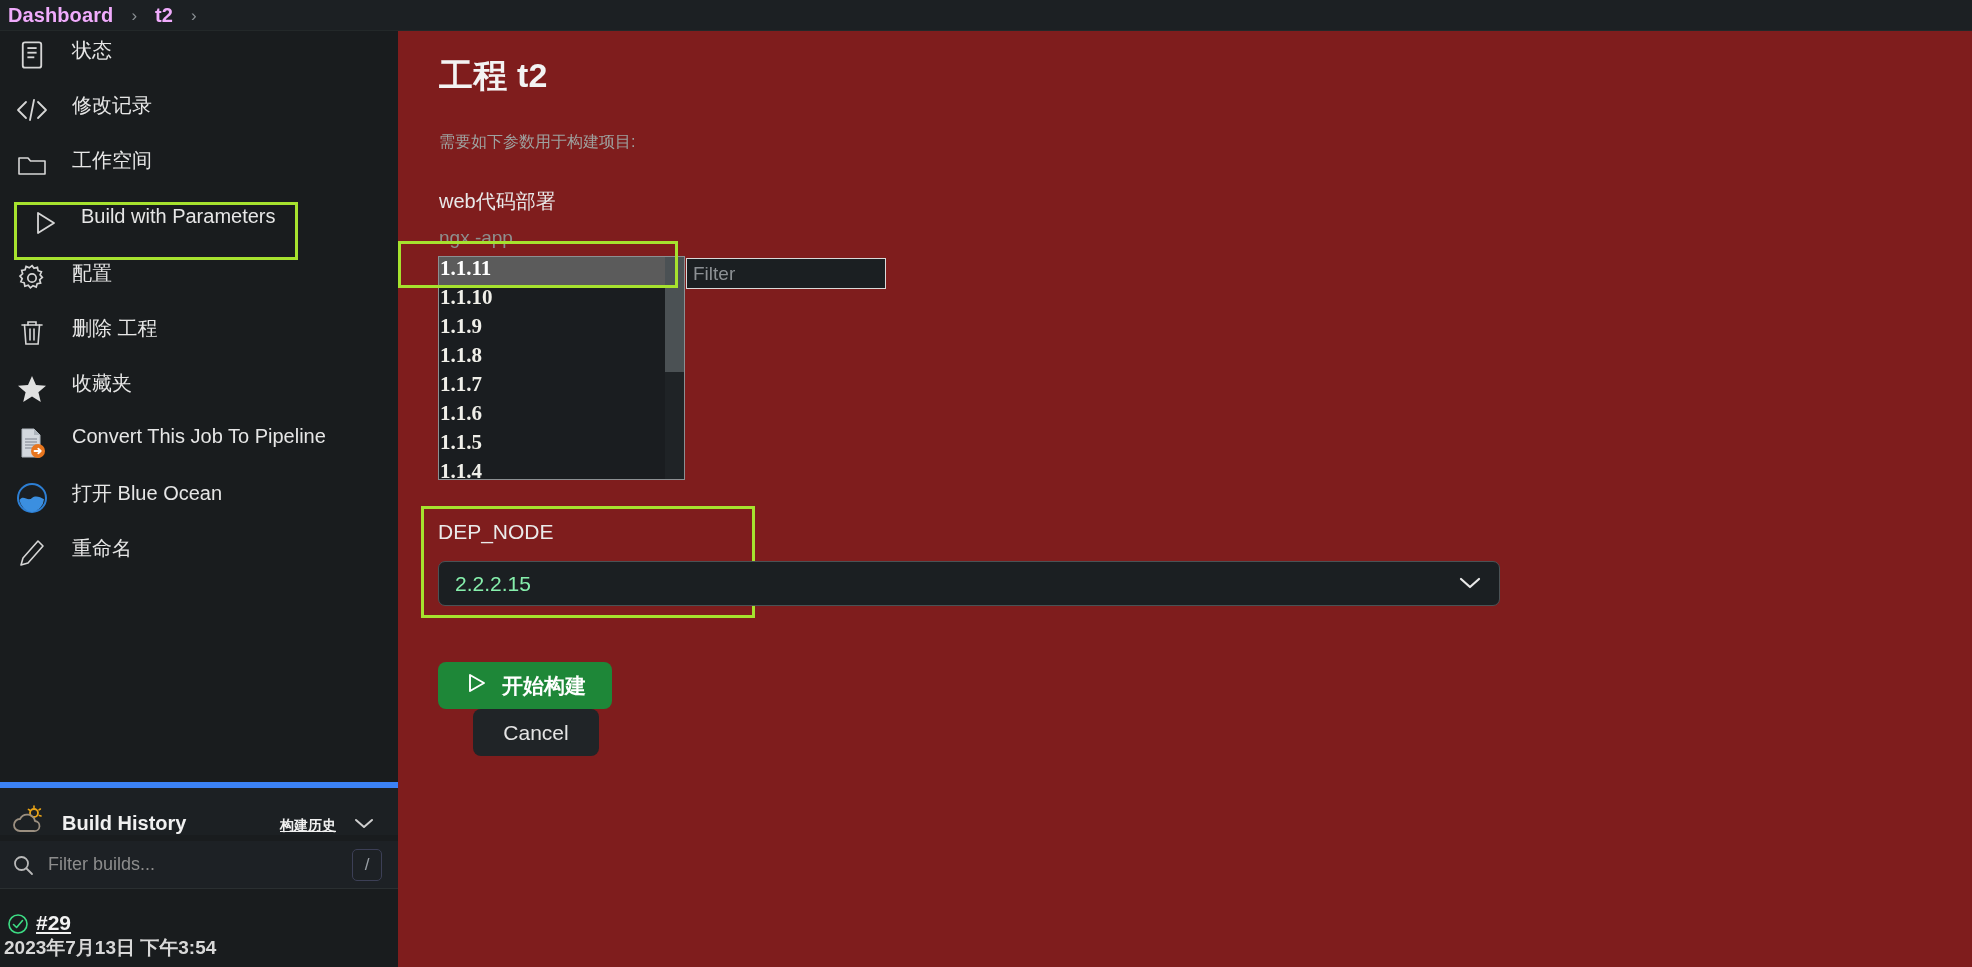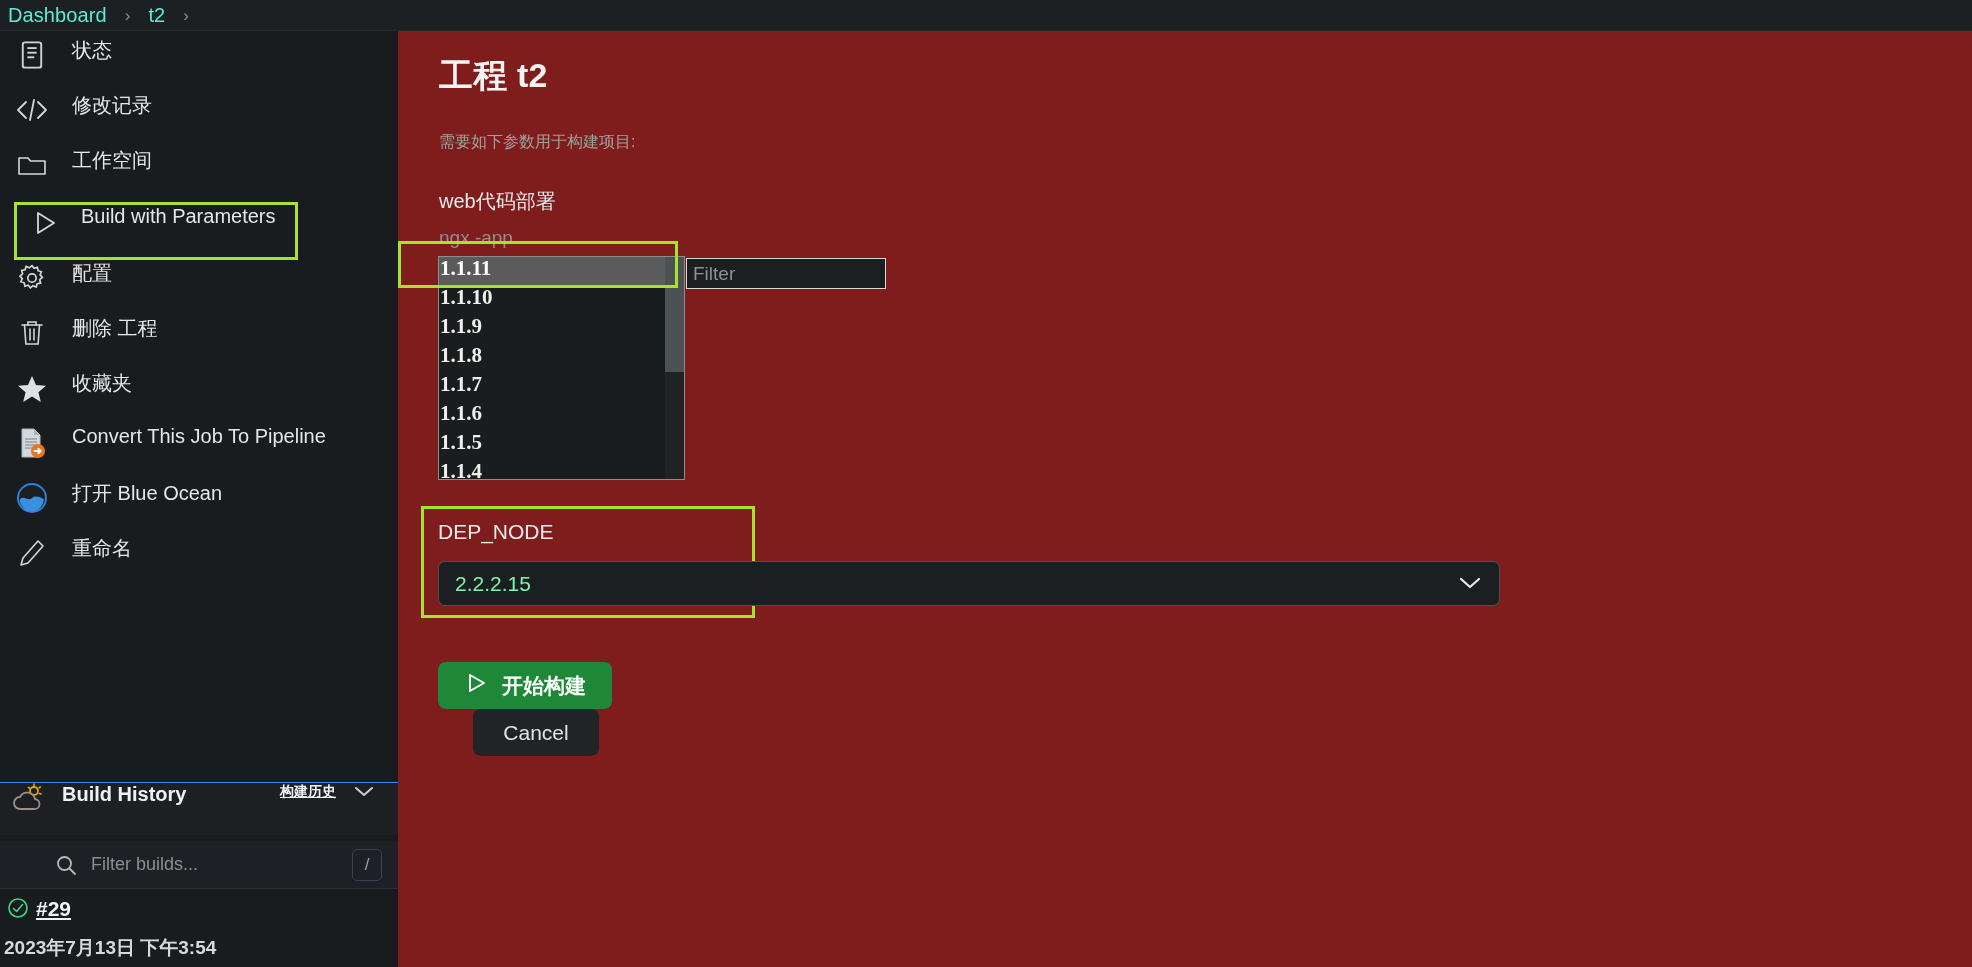--- a/index.html
+++ b/index.html
@@ -13,21 +13,21 @@
 
   
   .breadcrumb-bar {
     position: absolute; top: 0; left: 0; width: 1972px; height: 31px;
     background: #1c2023;
     display: flex; align-items: center;
     padding-left: 4px;
     border-bottom: 1px solid #232829;
   }
   .crumb {
-    color: #5eead4; font-size: 20px; font-weight: 400;
+    color: #f0abfc; font-size: 20px; font-weight: 700;
     letter-spacing: .1px; padding: 0 4px; white-space: nowrap;
   }
   .crumb-sep {
     color: #8b9094; font-size: 17px; padding: 0 14px 0 14px;
     display: inline-block; line-height: 1;
   }
 
   
   .sidebar {
     position: absolute; top: 31px; left: 0; width: 398px; height: 936px;
@@ -55,54 +55,53 @@
     padding-left: 0;
     height: 58px;
     width: 284px;
   }
   .nav-item.highlight .nav-ico { margin-left: 10px; margin-right: 18px; }
 
   
   .bh-header {
     position: absolute; top: 751px; left: 0; width: 398px; height: 53px;
     background: #1c2023;
-    border-top: 1px solid #3b82f6;
-    display: flex; align-items: flex-start;
+    border-top: 6px solid #3b82f6;
+    display: flex; align-items: flex-end;
   }
   .bh-weather { margin-left: 8px; width: 40px; display:flex; align-items:center; justify-content:center; }
   .bh-title { color: #f0f0f0; font-size: 20px; font-weight: bold; margin-left: 14px; }
   .bh-link {
     position: absolute; right: 62px; color: #f0f0f0; font-size: 14px;
     font-weight: bold; text-decoration: underline;
   }
   .bh-chev { position: absolute; right: 22px; color: #cfcfcf; }
 
   .bh-filter {
     position: absolute; top: 810px; left: 0; width: 398px; height: 48px;
     background: #1d2125;
     display: flex; align-items: center;
     border-bottom: 1px solid #2a2f31;
-    padding-left: 43px;
   }
   .bh-search-ico { margin-left: 10px; width: 26px; display:flex; align-items:center; justify-content:center; }
   .bh-filter-input {
     flex: 1; background: transparent; border: none; outline: none;
     color: #b5b5b5; font-size: 18px; font-family: "Liberation Sans", sans-serif;
     padding-left: 12px;
   }
   .bh-filter-input::placeholder { color: #8d8d8d; }
   .kbd-slash {
     width: 30px; height: 32px; margin-right: 16px;
     border: 1px solid #3c3f56; border-radius: 5px;
     color: #9aa0a6; font-size: 17px;
     display: flex; align-items: center; justify-content: center;
   }
 
   .bh-row { position: absolute; top: 866px; left: 0; width: 398px; }
-  .bh-build-line { display: flex; align-items: flex-start; padding-left: 4px; height: 38px; }
+  .bh-build-line { display: flex; align-items: flex-end; padding-left: 4px; height: 38px; }
   .bh-status-ico { width: 28px; display:flex; align-items:center; justify-content:center; }
   .bh-build-no {
     color: #f2f2f2; font-size: 21px; font-weight: bold;
     text-decoration: underline; margin-left: 4px;
   }
   .bh-date { color: #d8d8d8; font-size: 19px; font-weight: bold; padding-left: 4px; }
 
   
   .main {
     position: absolute; top: 31px; left: 398px;

